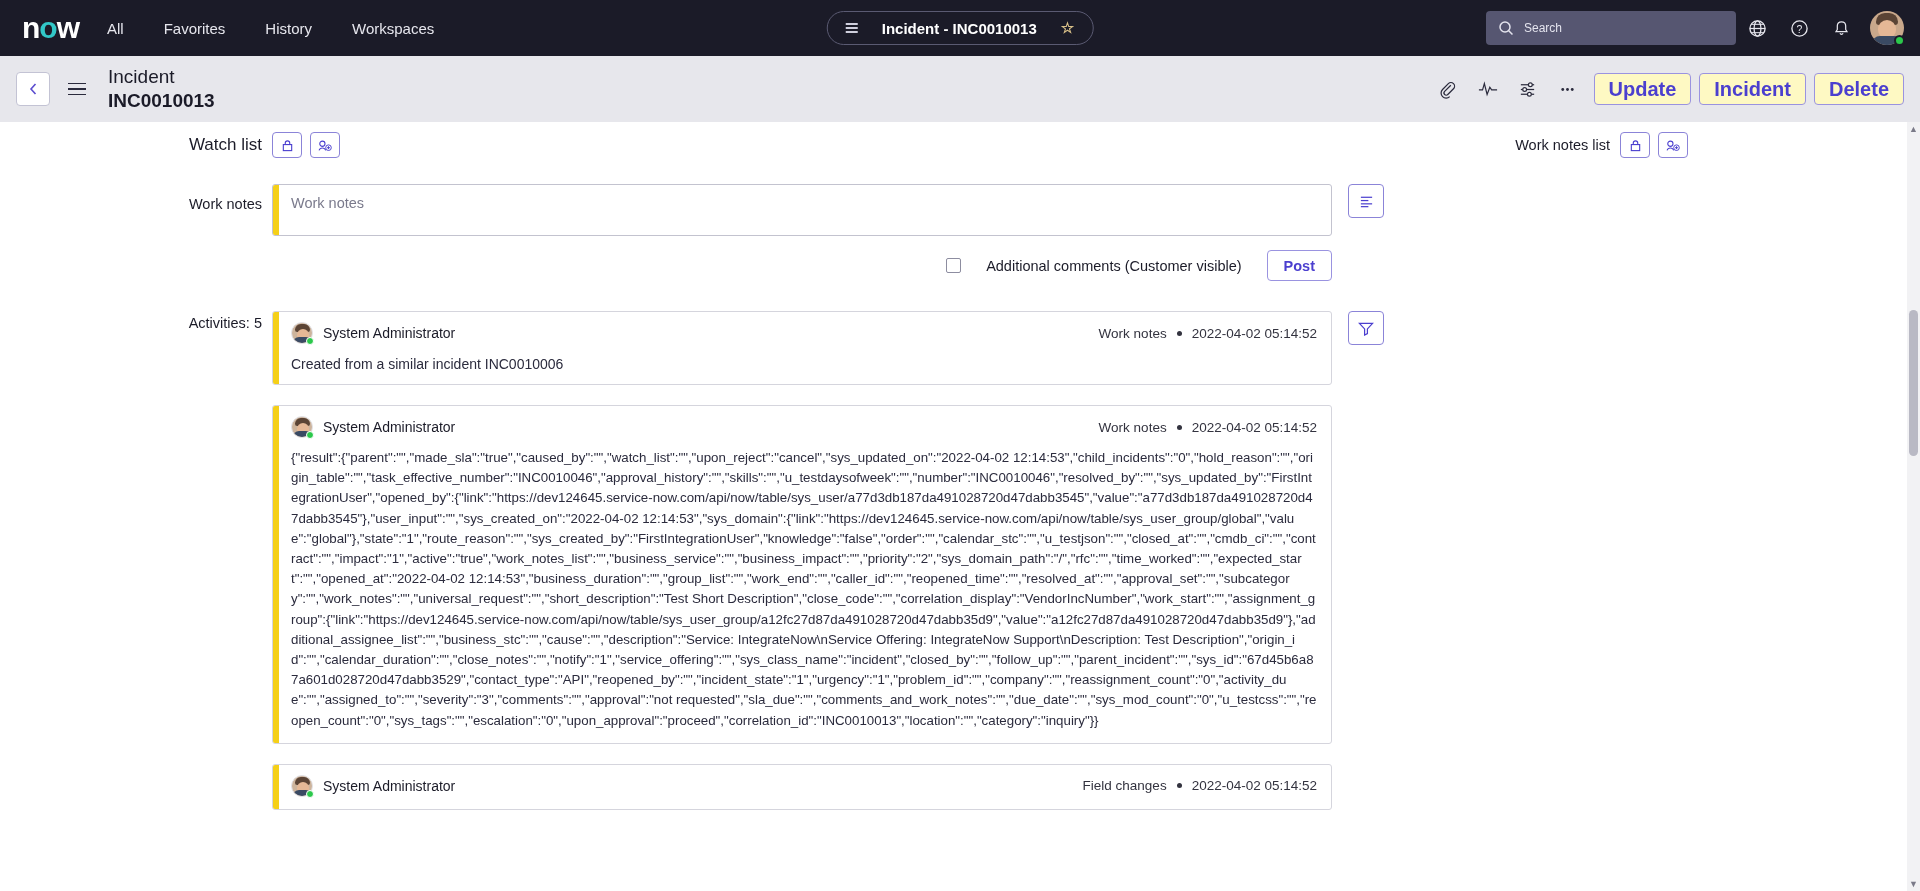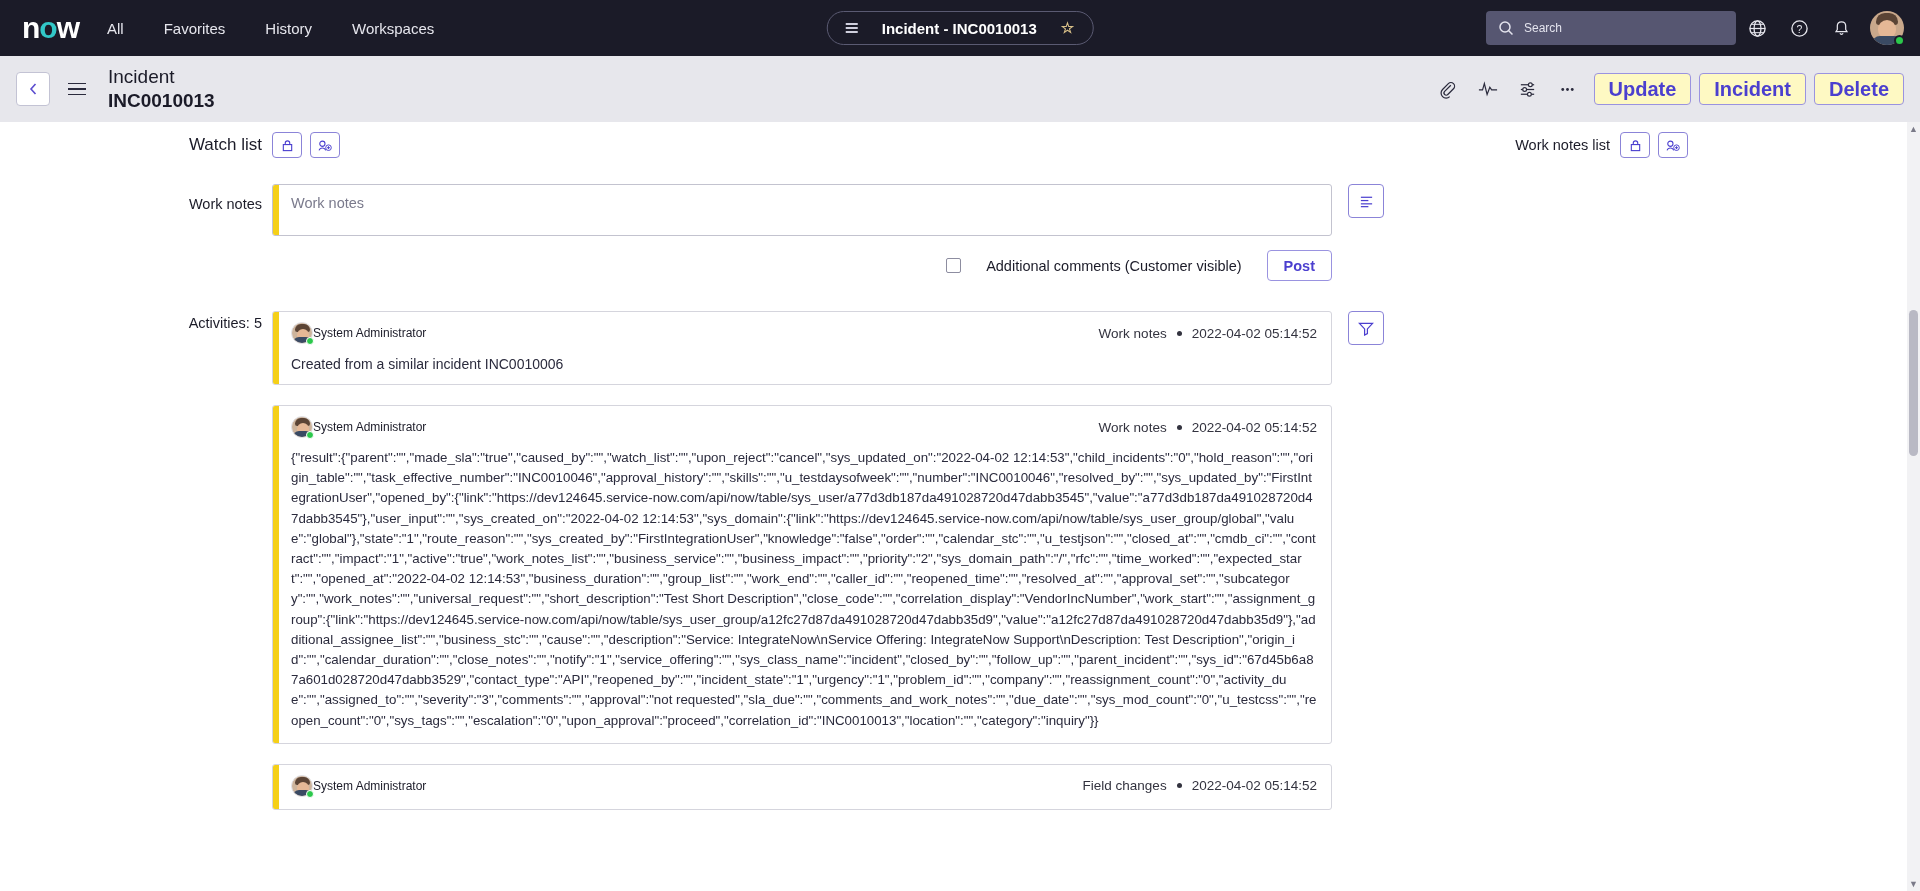--- a/index.html
+++ b/index.html
@@ -150,21 +150,21 @@
     width:22px; height:22px; border-radius:50%; overflow:hidden;
     background:#cdb49c; position:relative; display:block; border:1px solid #e3e3e8;
   }
   .mini-avatar .hair { position:absolute; top:1px; left:3px; width:15px; height:8px; background:#5b4435; border-radius:8px 8px 3px 3px; }
   .mini-avatar .face { position:absolute; top:6px; left:5px; width:12px; height:13px; background:#e5b896; border-radius:6px; }
   .mini-avatar .shirt { position:absolute; bottom:0; left:1px; width:19px; height:6px; background:#3a4a63; border-radius:6px 6px 0 0; }
   .mini-dot {
     position:absolute; right:-1px; bottom:-1px; width:8px; height:8px; border-radius:50%;
     background:#2bc84b; border:1.5px solid #ffffff;
   }
-  .entry-user { font-size:12px; }
+  .entry-user { margin-left:10px; font-size:14px; }
   .entry-meta {
     margin-left:auto; display:flex; align-items:center; gap:10px;
     font-size:13.5px; color:#33333f;
   }
   .meta-dot { width:5px; height:5px; border-radius:50%; background:#33333f; display:inline-block; }
   .entry-text { margin-top:12px; font-size:14px; color:#2b2b3d; }
   .entry-json {
     margin-top:10px; font-size:13.3px; line-height:1.52; color:#2b2b3d;
     word-break:break-all; white-space:normal;
   }

